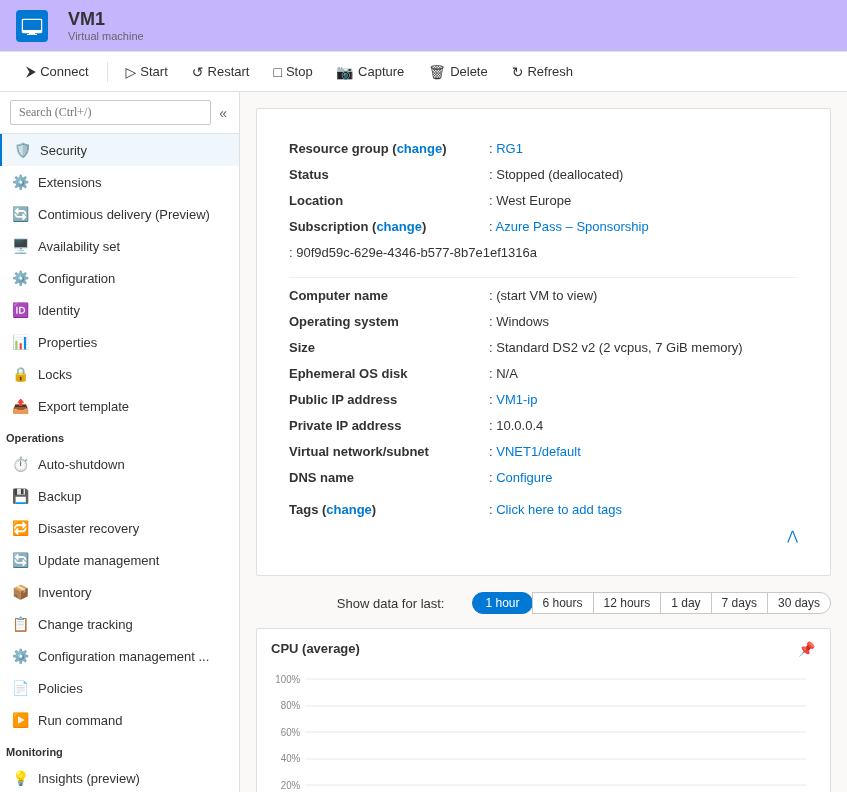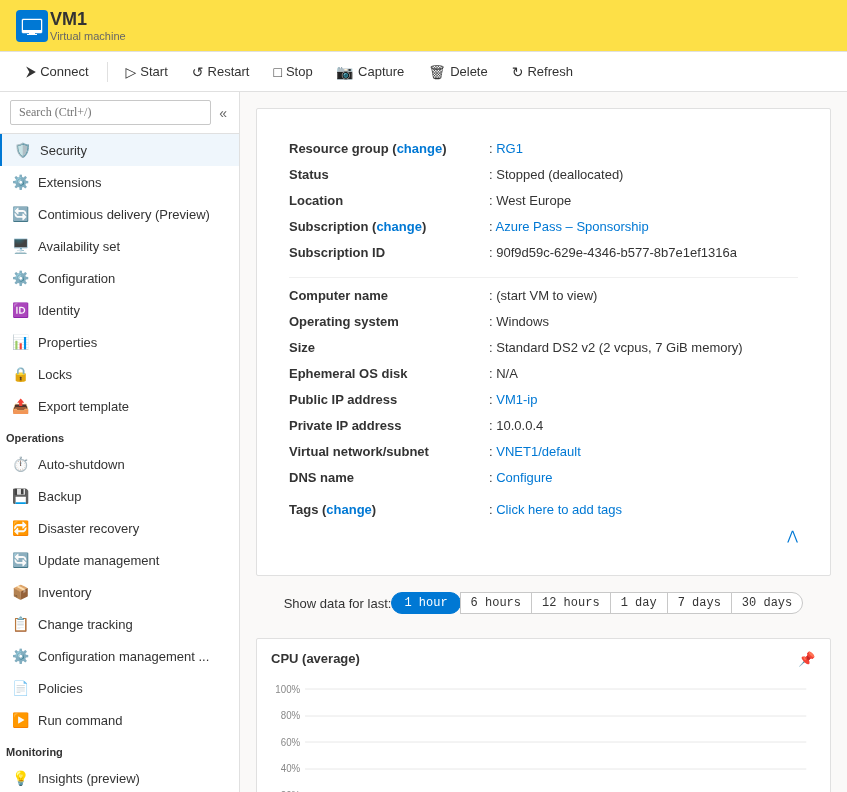--- a/index.html
+++ b/index.html
@@ -1,19 +1,19 @@
 <!DOCTYPE html>
 <html><head>
   <meta charset="utf-8">
   <style>
     * { box-sizing: border-box; margin: 0; padding: 0; }
     body { font-family: 'Segoe UI', Arial, sans-serif; font-size: 13px; background: #f3f2f1; color: #333; display: flex; flex-direction: column; height: 792px; width: 847px; overflow: hidden; }
 
     
-    .vm-header { background: #fde047; border-bottom: 1px solid #e0e0e0; padding: 8px 16px; display: flex; align-items: center; gap: 2px; min-height: 52px; }
+    .vm-header { background: #c4b5fd; border-bottom: 1px solid #e0e0e0; padding: 8px 16px; display: flex; align-items: center; gap: 20px; min-height: 52px; }
     .vm-icon { width: 32px; height: 32px; background: #0078d4; border-radius: 4px; display: flex; align-items: center; justify-content: center; color: white; font-size: 14px; }
     .vm-title-block { display: flex; flex-direction: column; }
     .vm-name { font-size: 18px; font-weight: 600; color: #333; line-height: 1.2; }
     .vm-subtitle { font-size: 11px; color: #666; }
 
     
     .toolbar { background: #fff; border-bottom: 1px solid #e0e0e0; padding: 6px 16px; display: flex; align-items: center; gap: 4px; flex-wrap: nowrap; }
     .toolbar-btn { display: flex; align-items: center; gap: 4px; padding: 5px 10px; border: none; background: transparent; cursor: pointer; color: #333; font-size: 13px; border-radius: 2px; }
     .toolbar-btn .btn-icon { font-size: 14px; }
     .toolbar-divider { width: 1px; height: 20px; background: #e0e0e0; margin: 0 4px; }
@@ -37,24 +37,24 @@
 
     
     .info-grid { background: #fff; border: 1px solid #e0e0e0; border-radius: 2px; padding: 32px; margin-bottom: 16px; }
     .info-row { display: flex; align-items: baseline; margin-bottom: 4px; min-height: 22px; }
     .info-label { width: 200px; min-width: 200px; font-weight: 600; font-size: 13px; color: #333; }
     .info-value { font-size: 13px; color: #333; }
     .info-value a, .info-link { color: #0078d4; text-decoration: none; cursor: pointer; }
     .info-divider { border: none; border-top: 1px solid #f0f0f0; margin: 10px 0; }
 
     
-    .metrics-header { display: flex; align-items: center; justify-content: center; margin-bottom: 24px; }
+    .metrics-header { display: flex; align-items: center; justify-content: flex-end; margin-bottom: 14px; gap: 28px; }
     .metrics-label { font-size: 13px; color: #333; }
     .time-selector { display: flex; align-items: center; gap: 0; }
-    .time-btn { padding: 3px 10px; border: 1px solid #c8c8c8; background: #fff; cursor: pointer; font-size: 12px; color: #333; font-family: Liberation Mono, monospace; }
+    .time-btn { padding: 3px 10px; border: 1px solid #c8c8c8; background: #fff; cursor: pointer; font-size: 12px; color: #333; }
     .time-btn:first-child { border-radius: 12px 0 0 12px; }
     .time-btn:last-child { border-radius: 0 12px 12px 0; }
     .time-btn.active { background: #0078d4; color: #fff; border-color: #0078d4; border-radius: 12px; padding: 3px 12px; }
     .time-btn + .time-btn { margin-left: -1px; }
 
     
     .chart-card { background: #fff; border: 1px solid #e0e0e0; border-radius: 2px; padding: 12px 14px; margin-bottom: 12px; }
     .chart-card-header { display: flex; align-items: flex-start; justify-content: space-between; margin-bottom: 12px; }
     .chart-title { font-size: 13px; font-weight: 600; color: #333; }
     .pin-icon { color: #666; cursor: pointer; font-size: 14px; }
@@ -226,21 +226,20 @@
       </div>
       <div class="info-row">
         <span class="info-label">Location</span>
         <span class="info-value">: <span>West Europe</span></span>
       </div>
       <div class="info-row">
         <span class="info-label">Subscription (<a class="info-link">change</a>)</span>
         <span class="info-value">: <a class="info-link">Azure Pass – Sponsorship</a></span>
       </div>
       <div class="info-row">
-        <span class="info-label">Subscription ID</span>
         <span class="info-value">: <span>90f9d59c-629e-4346-b577-8b7e1ef1316a</span></span>
       </div>
 
       <hr class="info-divider">
 
       <div class="info-row">
         <span class="info-label">Computer name</span>
         <span class="info-value">: <span>(start VM to view)</span></span>
       </div>
       <div class="info-row">

